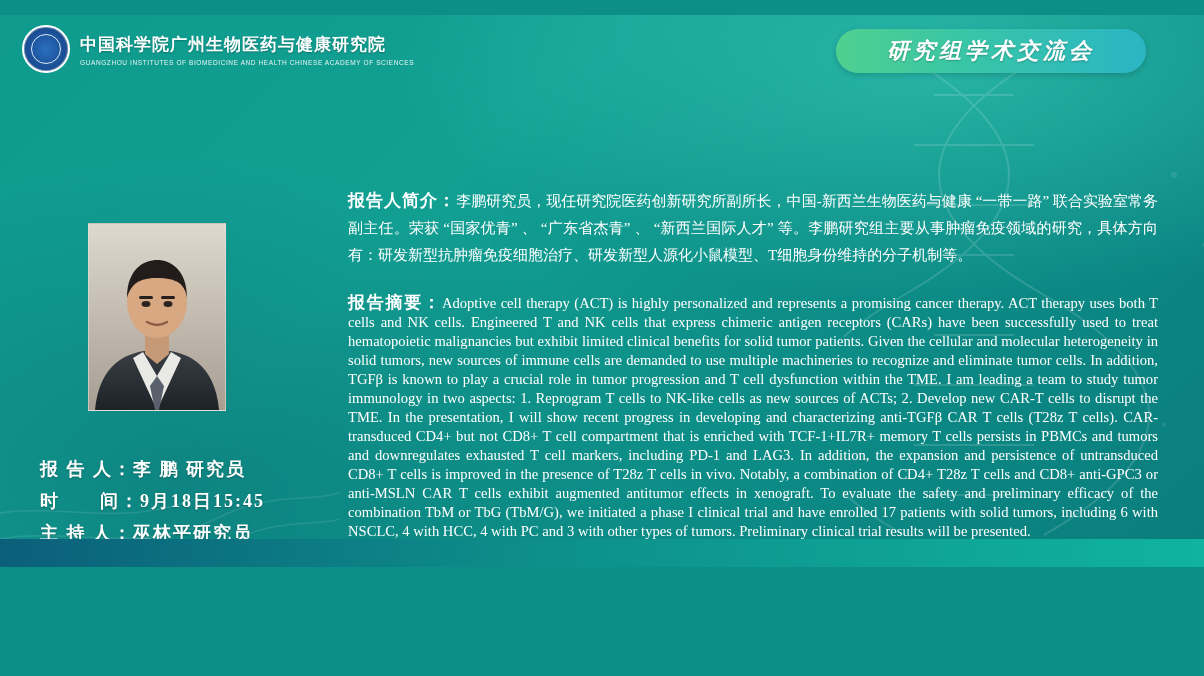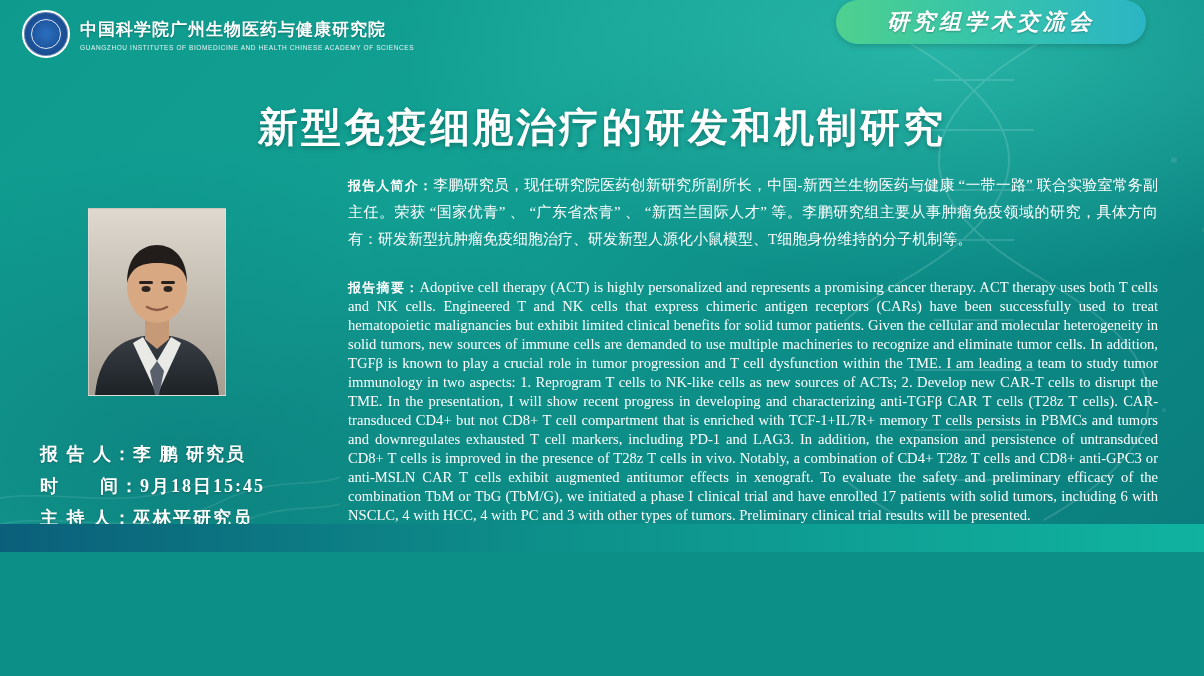--- a/index.html
+++ b/index.html
@@ -15,20 +15,21 @@
   }
   .poster {
     position: relative;
     width: 1204px;
     height: 552px;
     background:
       radial-gradient(ellipse 900px 400px at 78% 8%, rgba(60,210,190,0.55) 0%, rgba(18,150,140,0.0) 60%),
       radial-gradient(ellipse 700px 500px at 15% 85%, rgba(10,110,115,0.55) 0%, rgba(12,140,135,0.0) 65%),
       linear-gradient(135deg, #0e9b8e 0%, #12a093 35%, #0d8f88 60%, #0a7d7d 100%);
     overflow: hidden;
+    margin-top: 15px;
   }
   
   .deco {
     position: absolute;
     pointer-events: none;
     opacity: 0.28;
   }
   .deco-right {
     right: -60px;
     top: 40px;
@@ -93,21 +94,21 @@
   .logo-text-en {
     color: rgba(255,255,255,0.9);
     font-size: 6.5px;
     letter-spacing: 0.6px;
     white-space: nowrap;
     margin-top: 3px;
   }
   .ribbon {
     position: absolute;
     right: 58px;
-    top: 0;
+    top: 14px;
     width: 310px;
     height: 44px;
     border-radius: 22px;
     background: linear-gradient(90deg, #4fd08f 0%, #39c6a6 40%, #2bb5c4 100%);
     display: flex;
     align-items: center;
     justify-content: center;
     box-shadow: 0 2px 6px rgba(0,0,0,0.18);
   }
   .ribbon-text {
@@ -175,21 +176,21 @@
     top: 172px;
     width: 810px;
     color: #ffffff;
     font-size: 15px;
     line-height: 27px;
     font-family: "Liberation Serif", serif;
     text-align: justify;
   }
   .bio-label, .abs-label {
     font-weight: bold;
-    font-size: 13px;
+    font-size: 17px;
     letter-spacing: 1px;
   }
   .abstract {
     position: absolute;
     left: 348px;
     top: 278px;
     width: 810px;
     color: #ffffff;
     font-size: 14.6px;
     line-height: 19px;
@@ -234,21 +235,20 @@
         <div class="logo-text-en">GUANGZHOU INSTITUTES OF BIOMEDICINE AND HEALTH CHINESE ACADEMY OF SCIENCES</div>
       </div>
     </div>
 
     <div class="ribbon">
       <span class="ribbon-text">研究组学术交流会</span>
     </div>
   </div>
 
 
-  <div class="main-title">新型免疫细胞治疗的研发和机制研究</div>
 
   <div class="photo">
     <svg viewBox="0 0 136 186" width="136" height="186" xmlns="http://www.w3.org/2000/svg">
       <defs>
         <linearGradient id="bg" x1="0" y1="0" x2="0" y2="1">
           <stop offset="0%" stop-color="#ded8ce"></stop>
           <stop offset="100%" stop-color="#a79e92"></stop>
         </linearGradient>
         <linearGradient id="suit" x1="0" y1="0" x2="0" y2="1">
           <stop offset="0%" stop-color="#3a3f46"></stop>

